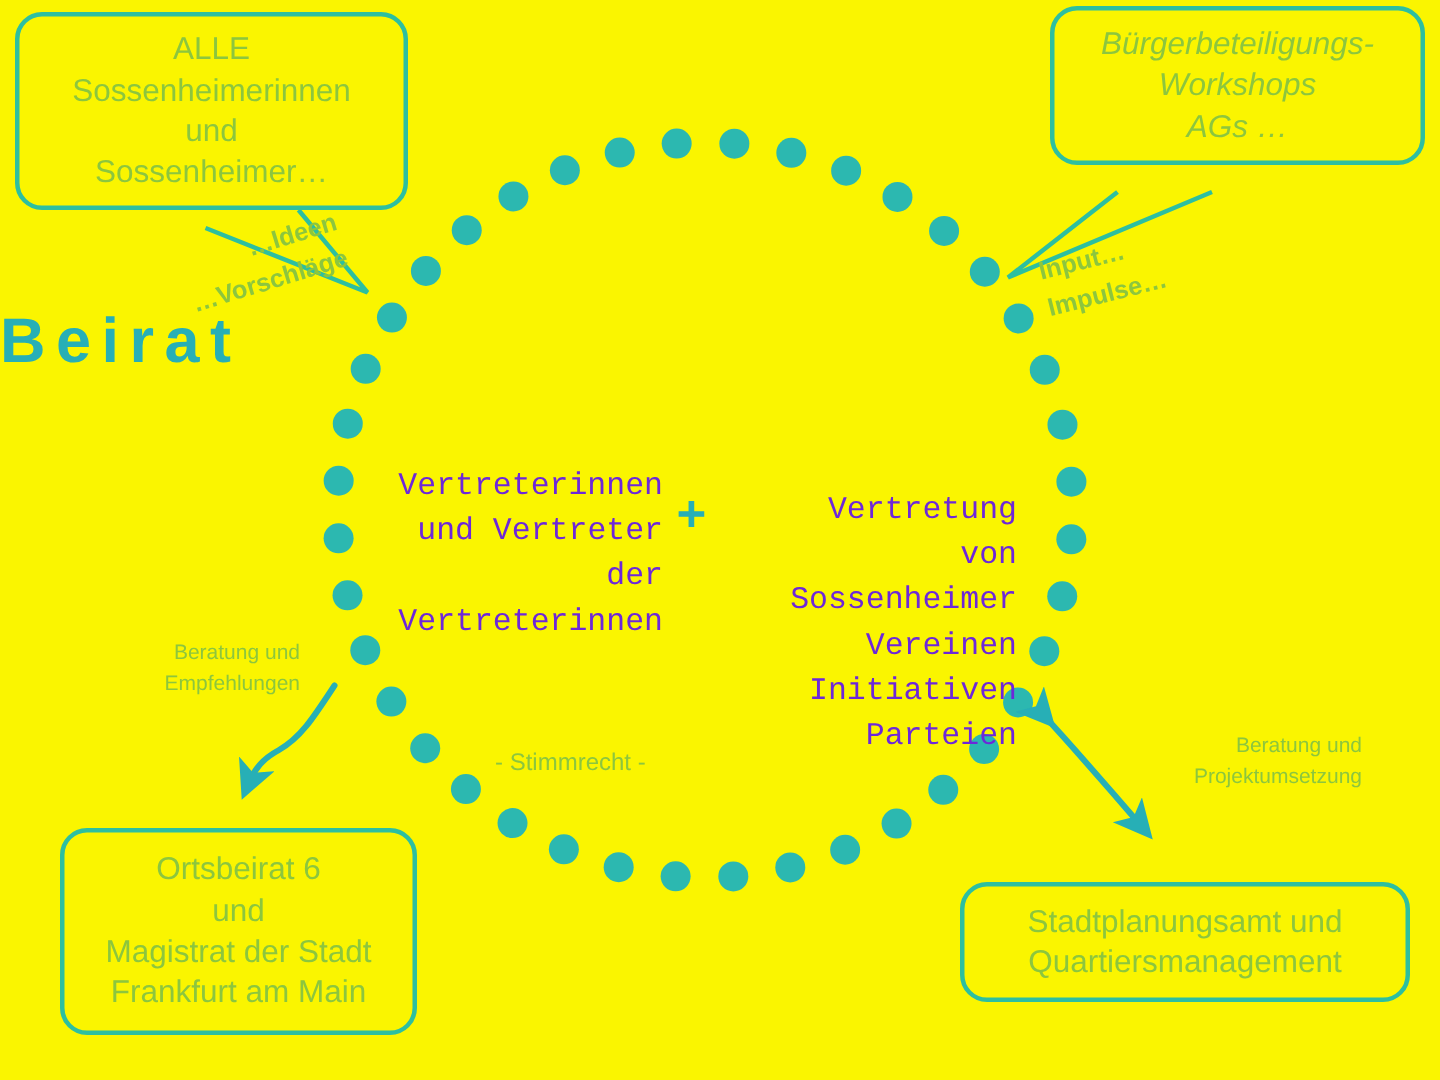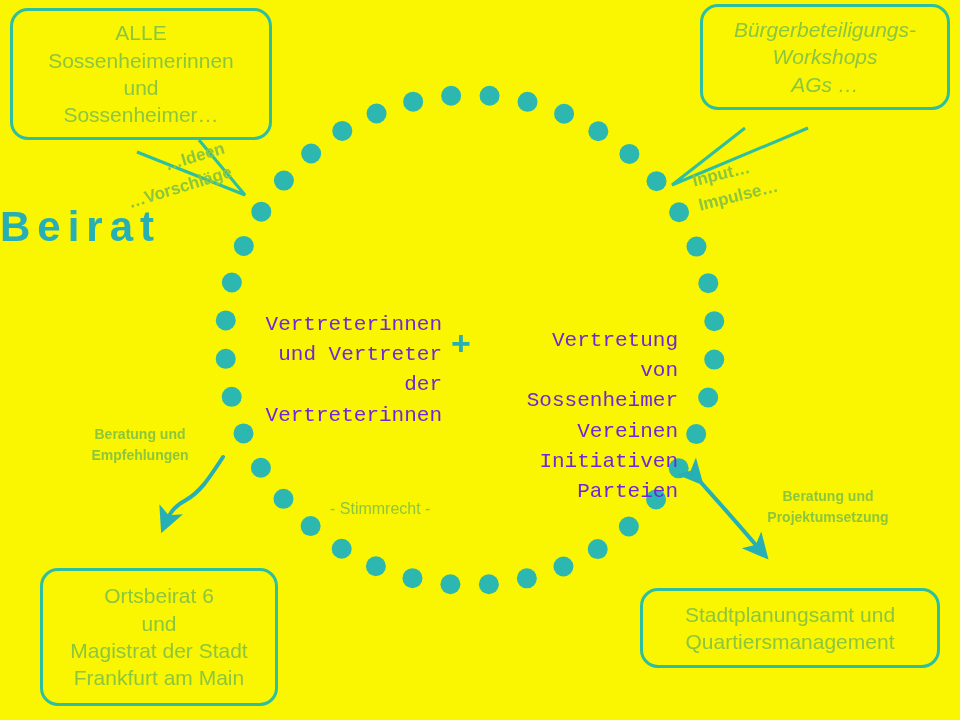--- a/index.html
+++ b/index.html
@@ -38,21 +38,20 @@
     justify-content: center;
   }
   #bubble-workshops {
     left: 700px; top: 4px; width: 250px; height: 106px;
     font-size: 21px;
     font-style: italic;
   }
   #box-ortsbeirat {
     left: 40px; top: 552px; width: 238px; height: 138px;
     font-size: 21px;
-    margin-top: 16px;
   }
   #box-stadtplanung {
     left: 640px; top: 588px; width: 300px; height: 80px;
     font-size: 21px;
   }
 
   
   .svg-layer {
     position: absolute;
     left: 0; top: 0;
@@ -119,25 +118,25 @@
   #label-input {
     left: 690px; top: 170px;
     transform: rotate(-14deg);
     transform-origin: left top;
     text-align: left;
   }
 
   
   .flat-label {
     position: absolute;
-    font-weight: bold;
+    font-weight: normal;
     font-size: 14px;
     color: #8CC63E;
     line-height: 1.5;
-    text-align: center;
+    text-align: right;
     white-space: nowrap;
   }
   #label-beratung-empf { left: 80px; top: 424px; width: 120px; }
   #label-beratung-proj { left: 748px; top: 486px; width: 160px; }
 </style>
 </head>
 <body>
 
 <div id="stage">
 

